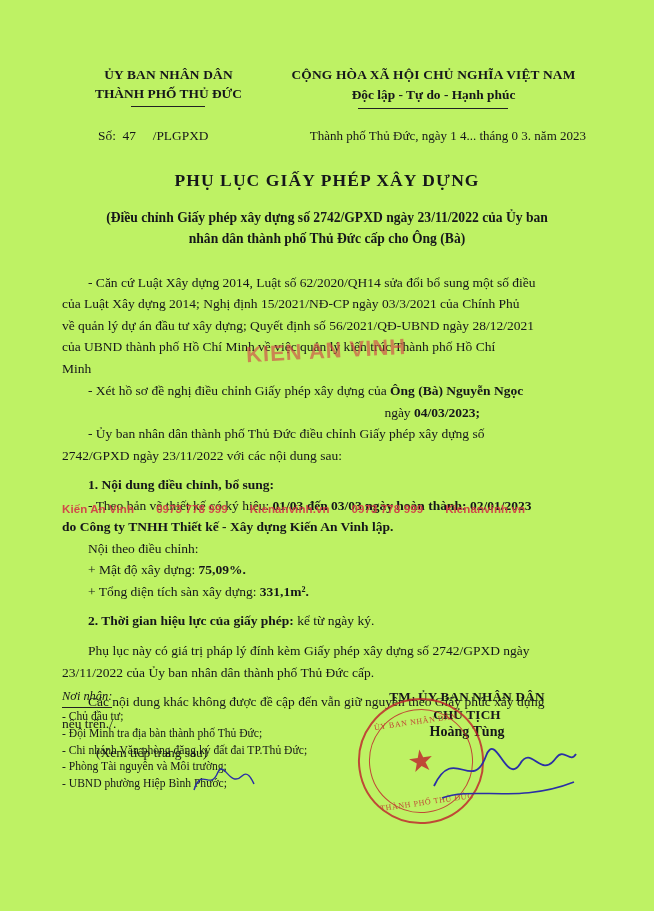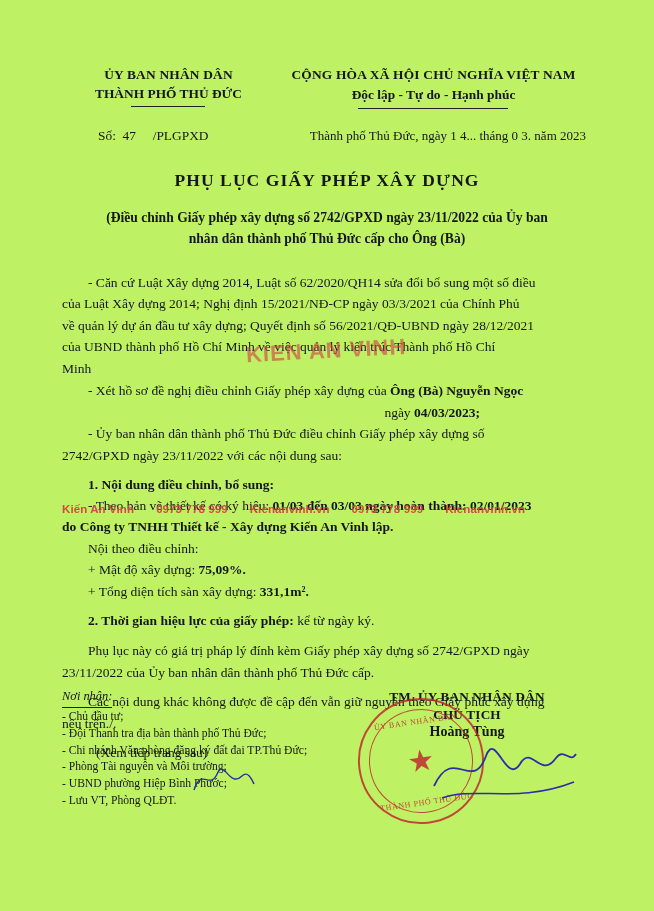--- a/index.html
+++ b/index.html
@@ -335,25 +335,24 @@
 
     <div class="gap ind" style="text-indent:34px;">(Xem tiếp trang sau)</div>
   </div>
 
   <div class="footer">
     <div class="recv">
       <div class="recv-title">
         <span class="recv-title-underline">Nơi nhận:</span>
       </div>
       <div>- Chủ đầu tư;</div>
-      <div>- Đội Thanh tra địa bàn thành phố Thủ Đức;</div>
+      <div>- Đội Minh tra địa bàn thành phố Thủ Đức;</div>
       <div>- Chi nhánh Văn phòng đăng ký đất đai TP.Thủ Đức;</div>
       <div>- Phòng Tài nguyên và Môi trường;</div>
       <div>- UBND phường Hiệp Bình Phước;</div>
-      <div>- Lưu VT, Phòng QLĐT.</div>
       <svg class="small-scribble" viewBox="0 0 66 34">
         <path d="M4 28 C12 4, 20 30, 28 10 C34 -2, 40 26, 52 14 C58 8, 62 18, 64 22" fill="none" stroke="#2a2fa6" stroke-width="1.4"></path>
       </svg>
     </div>
 
     <div class="sign">
       <div class="sign-l1">TM. ỦY BAN NHÂN DÂN</div>
       <div class="sign-l2">CHỦ TỊCH</div>
 
       <div class="stamp">

